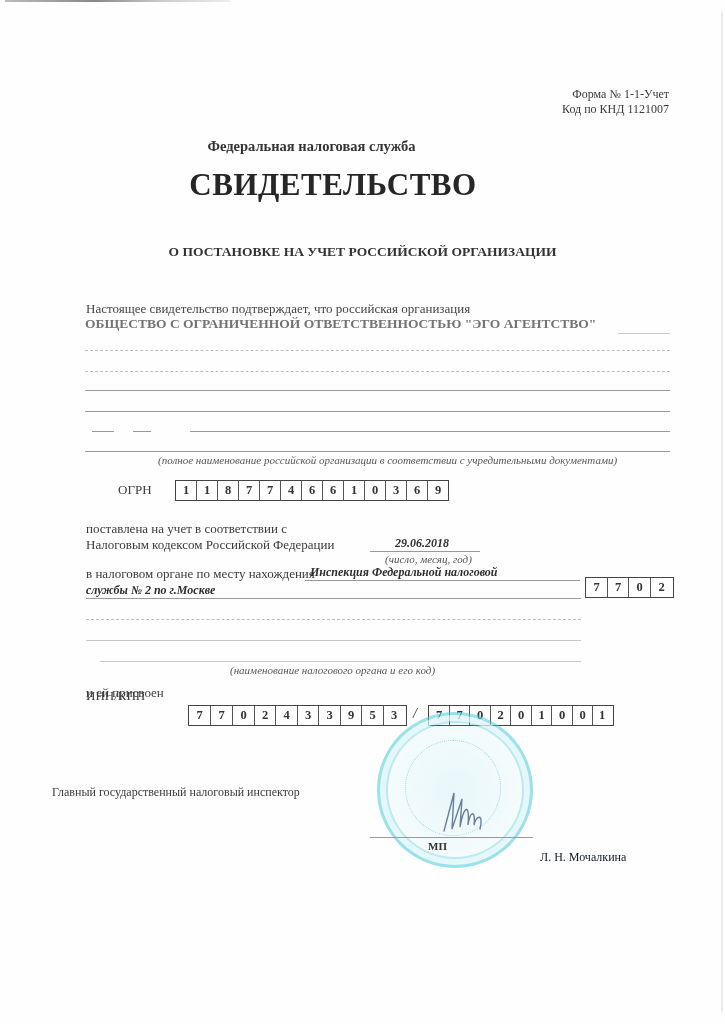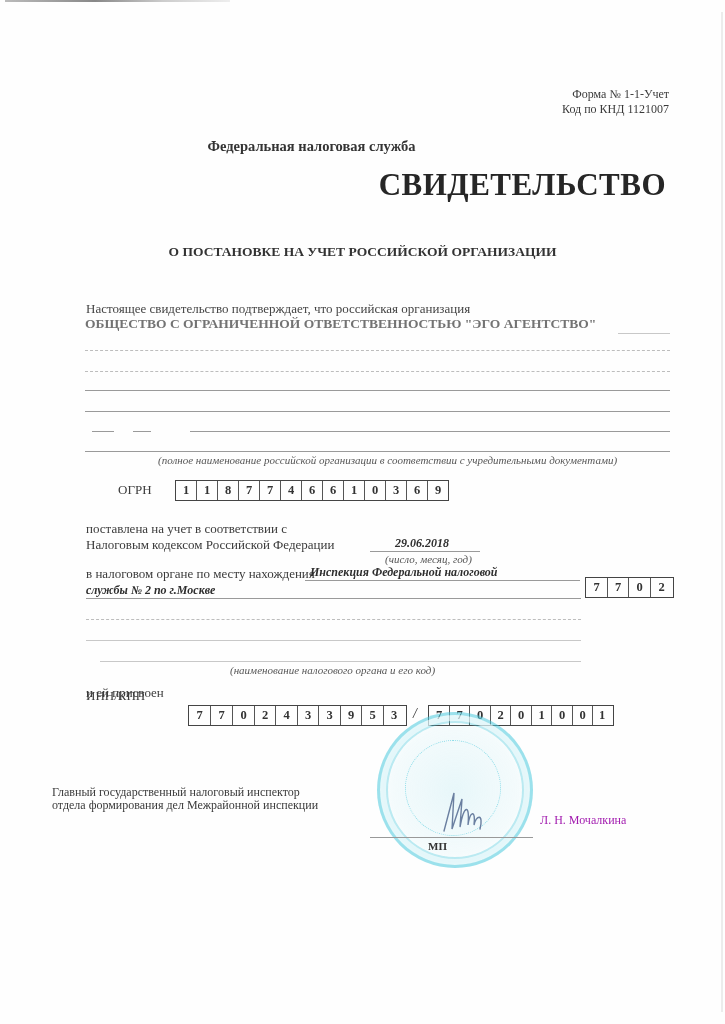--- a/index.html
+++ b/index.html
@@ -10,21 +10,21 @@
       color: #2a2a2a;
     }
     .abs { position: absolute; }
     .scan-edge-top {
       left: 5px; top: 0; width: 225px; height: 2px;
       background: linear-gradient(90deg, #bbb, #888 40%, #ccc 70%, #eee);
     }
     .scan-edge-right { right: 2px; top: 12px; width: 2px; height: 1000px; background: #ececec; }
     .form-meta { right: 56px; top: 75px; text-align: right; font-size: 12px; line-height: 15px; color: #3a3a3a; margin-top: 12px; }
     .agency { left: 0; width: 623px; top: 138px; text-align: center; font-weight: bold; font-size: 14.5px; color: #333; }
-    .title { left: 0; width: 666px; top: 167px; text-align: right; font-weight: bold; font-size: 31px; letter-spacing: 0.5px; color: #262626; }
+    .title { left: 0; width: 666px; top: 167px; text-align: center; font-weight: bold; font-size: 31px; letter-spacing: 0.5px; color: #262626; }
     .subtitle { left: 0; width: 725px; top: 244px; text-align: center; font-weight: bold; font-size: 13.5px; line-height: 16px; color: #333; }
     .intro { left: 86px; top: 301px; font-size: 13px; color: #444; }
     .org-name { left: 85px; top: 316px; font-weight: bold; font-size: 13.5px; color: #737373; }
     .rule { height: 1px; background: #9a9a9a; }
     .rule.light { background: #c8c8c8; }
     .dashed { height: 0; border-top: 1px dashed #bdbdbd; }
     .caption { font-style: italic; font-size: 11px; color: #555; }
     .label { font-size: 13px; color: #3a3a3a; }
     .boxes { display: flex; border: 1px solid #444; height: 19px; }
     .boxes .cell {
@@ -40,21 +40,21 @@
       background: radial-gradient(circle, rgba(130,215,230,0.18) 0%, rgba(130,215,230,0.08) 60%, rgba(255,255,255,0) 70%);
     }
     .stamp-inner {
       left: 405px; top: 740px; width: 94px; height: 94px; border-radius: 50%;
       border: 1px dotted rgba(72, 200, 220, 0.6);
     }
     .signature { left: 440px; top: 785px; width: 50px; height: 50px; }
     .sig-line { left: 370px; top: 837px; width: 163px; height: 1px; background: #999; }
     .mp { left: 428px; top: 840px; font-weight: bold; font-size: 11px; color: #333; }
     .inspector { left: 52px; top: 786px; font-size: 12px; line-height: 13px; color: #3a3a3a; }
-    .signer { left: 540px; top: 813px; font-size: 12px; color: #a21caf; text-align: right; }
+    .signer { left: 540px; top: 850px; font-size: 12px; color: #0f172a; text-align: right; }
   </style>
 </head>
 <body>
 
 <div class="abs scan-edge-top"></div>
 <div class="abs scan-edge-right"></div>
 
 <div class="abs form-meta">
   <div>Форма № 1-1-Учет</div>
   <div>Код по КНД 1121007</div>
@@ -148,15 +148,14 @@
 <div class="abs stamp"></div>
 <div class="abs stamp-inner"></div>
 <svg class="abs signature" viewBox="0 0 50 50">
   <path d="M4 46 L14 8 L12 44 L22 14 L20 42 C24 20 30 18 28 40 C30 26 36 24 34 40 C36 30 44 28 40 44" fill="none" stroke="#6a7fa0" stroke-width="1.4" stroke-linecap="round"></path>
 </svg>
 <div class="abs sig-line"></div>
 <div class="abs mp">МП</div>
 
 <div class="abs inspector">
   <div>Главный государственный налоговый инспектор</div>
-  <div>отдела формирования дел Межрайонной инспекции</div>
 </div>
 <div class="abs signer">Л. Н. Мочалкина</div>
 
 </body></html>

